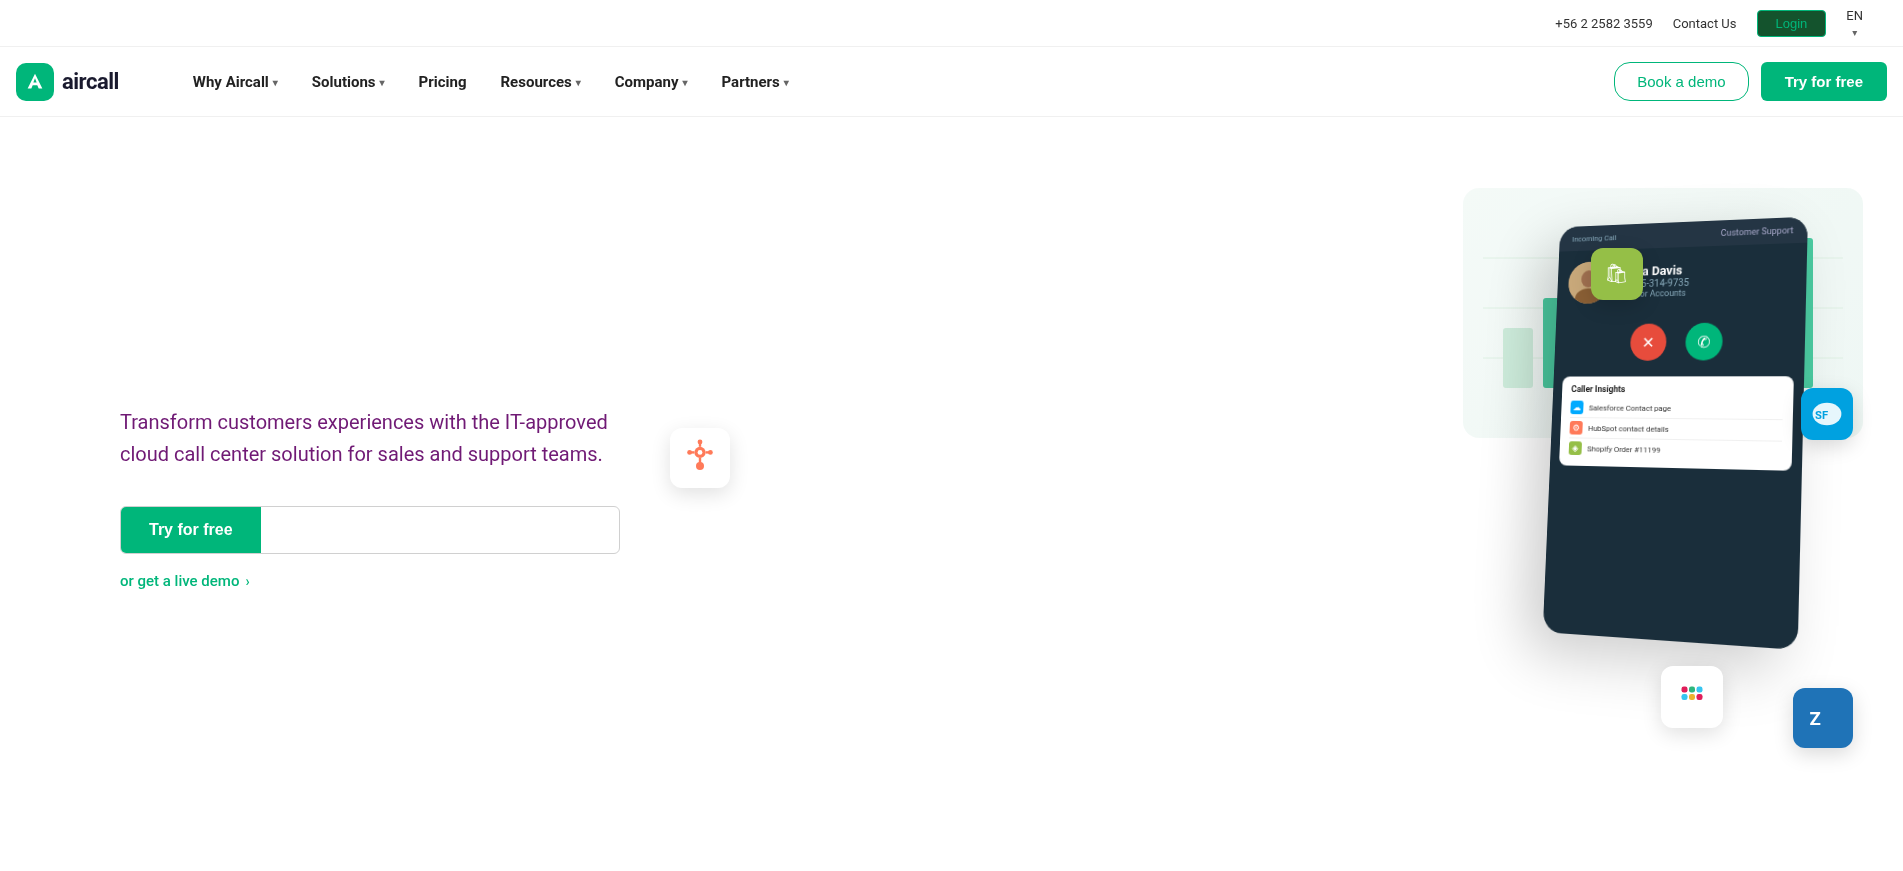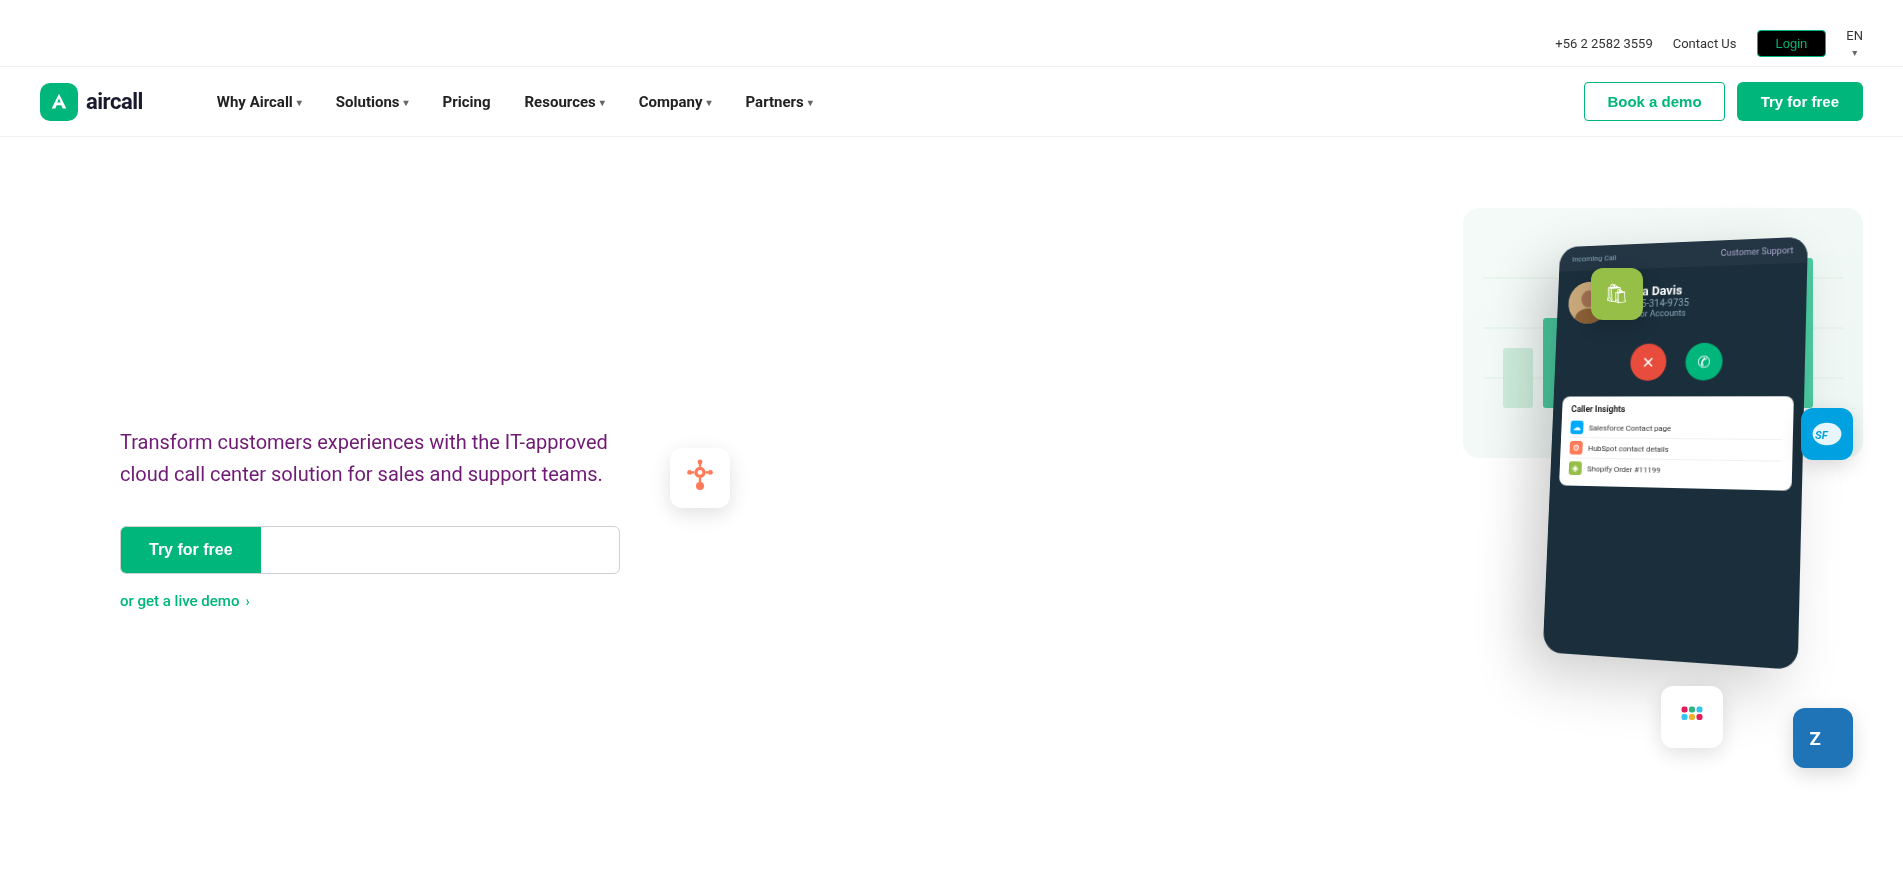--- a/index.html
+++ b/index.html
@@ -9,28 +9,27 @@
     .top-bar {
       display: flex;
       justify-content: flex-end;
       align-items: center;
       padding: 8px 40px;
       background: #fff;
       border-bottom: 1px solid #f0f0f0;
       gap: 20px;
       font-size: 13px;
       color: #333;
-      margin-top: 20px;
     }
     .top-bar-phone { color: #333; font-size: 13px; }
     .top-bar-contact { color: #333; font-size: 13px; cursor: pointer; }
     .top-bar-login {
       border: 1.5px solid #00b67a;
       color: #00b67a;
-      background: #000000;
+      background: #14532d;
       padding: 5px 18px;
       border-radius: 4px;
       cursor: pointer;
       font-size: 13px;
       font-weight: 500;
     }
     .top-bar-lang {
       display: flex;
       align-items: center;
       gap: 4px;
@@ -38,21 +37,21 @@
       font-size: 13px;
       color: #333;
       flex-direction: column;
     }
     .top-bar-lang .chevron { font-size: 10px; color: #666; }
 
     
     .main-nav {
       display: flex;
       align-items: center;
-      padding: 0 40px;
+      padding: 0 16px;
       height: 70px;
       background: #fff;
       border-bottom: 1px solid #f0f0f0;
       position: relative;
     }
     .logo-area {
       display: flex;
       align-items: center;
       gap: 8px;
       margin-right: 60px;
@@ -98,24 +97,24 @@
       display: flex;
       align-items: center;
       gap: 12px;
       margin-left: auto;
     }
     .btn-demo {
       border: 1.5px solid #00b67a;
       color: #00b67a;
       background: #fff;
       padding: 10px 22px;
-      border-radius: 4px;
+      border-radius: 16px;
       cursor: pointer;
       font-size: 15px;
-      font-weight: 700;
+      font-weight: 400;
       white-space: nowrap;
     }
     .btn-try {
       background: #00b67a;
       color: #fff;
       border: none;
       padding: 11px 24px;
       border-radius: 6px;
       cursor: pointer;
       font-size: 15px;
@@ -319,21 +318,20 @@
     
     .hubspot-float {
       top: 240px; left: 10px;
       background: #fff;
       box-shadow: 0 6px 20px rgba(0,0,0,0.12);
     }
     
     .salesforce-float {
       top: 200px; right: 10px;
       background: #00a1e0;
-      font-style: italic;
     }
     
     .slack-float {
       bottom: 80px; right: 140px;
       background: #fff;
       box-shadow: 0 6px 20px rgba(0,0,0,0.12);
     }
     
     .zendesk-float {
       bottom: 60px; right: 10px;

